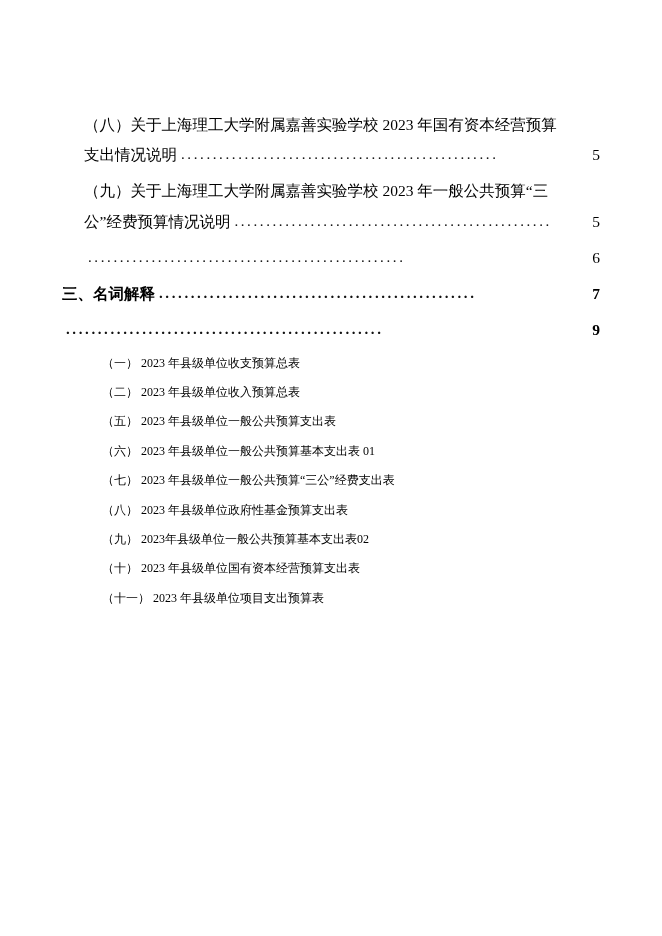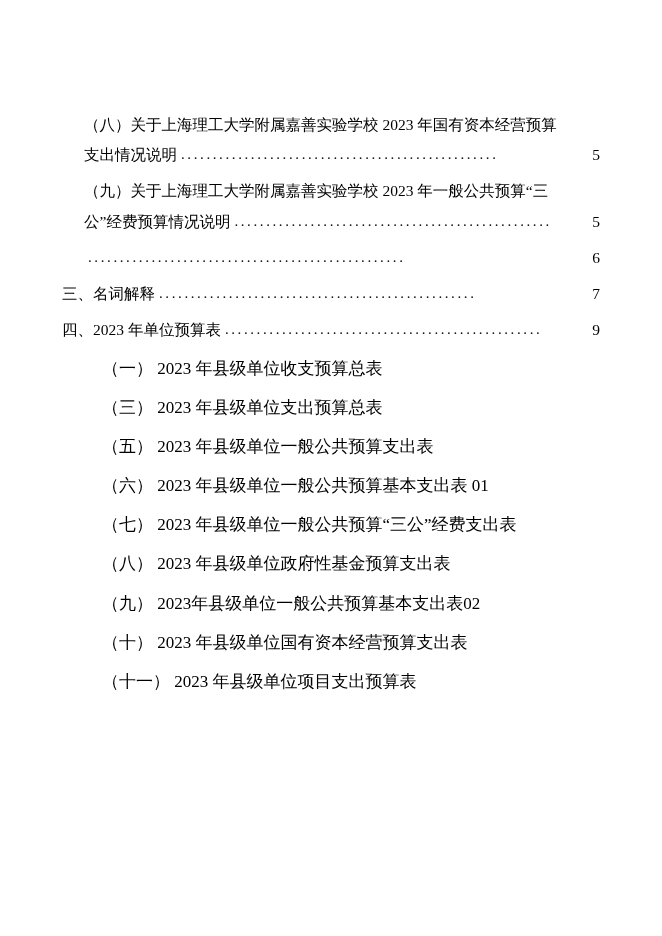--- a/index.html
+++ b/index.html
@@ -60,25 +60,25 @@
     display: block;
     text-indent: 0;
   }
   .indent-1 {
     padding-left: 22px;
   }
   .indent-0 {
     padding-left: 0;
   }
   .level-heading {
-    font-weight: normal;
+    font-weight: bold;
   }
   .sub-entry {
     display: block;
-    font-size: 17px;
+    font-size: 12px;
     line-height: 1.95;
     padding-left: 40px;
     margin: 0 0 6px 0;
   }
 </style>
 </head>
 <body>
 
 <div class="page">
   <div class="toc">
@@ -111,29 +111,28 @@
     <div class="entry indent-0 level-heading">
       <span class="row">
         <span class="label">三、名词解释</span>
         <span class="leader">..................................................</span>
         <span class="page-num">7</span>
       </span>
     </div>
 
     <div class="entry indent-0 level-heading">
       <span class="row">
-        <span class="label">四、2023 年单位预算表</span>
         <span class="leader">..................................................</span>
         <span class="page-num">9</span>
       </span>
     </div>
 
     <div class="sub-list">
       <div class="sub-entry"><span>（一） 2023 年县级单位收支预算总表</span></div>
-      <div class="sub-entry"><span>（三） 2023 年县级单位支出预算总表</span></div>
+      <div class="sub-entry"><span>（二） 2023 年县级单位收入预算总表</span></div>
       <div class="sub-entry"><span>（五） 2023 年县级单位一般公共预算支出表</span></div>
       <div class="sub-entry"><span>（六） 2023 年县级单位一般公共预算基本支出表 01</span></div>
       <div class="sub-entry"><span>（七） 2023 年县级单位一般公共预算“三公”经费支出表</span></div>
       <div class="sub-entry"><span>（八） 2023 年县级单位政府性基金预算支出表</span></div>
       <div class="sub-entry"><span>（九） 2023年县级单位一般公共预算基本支出表02</span></div>
       <div class="sub-entry"><span>（十） 2023 年县级单位国有资本经营预算支出表</span></div>
       <div class="sub-entry"><span>（十一） 2023 年县级单位项目支出预算表</span></div>
     </div>
 
   </div>

